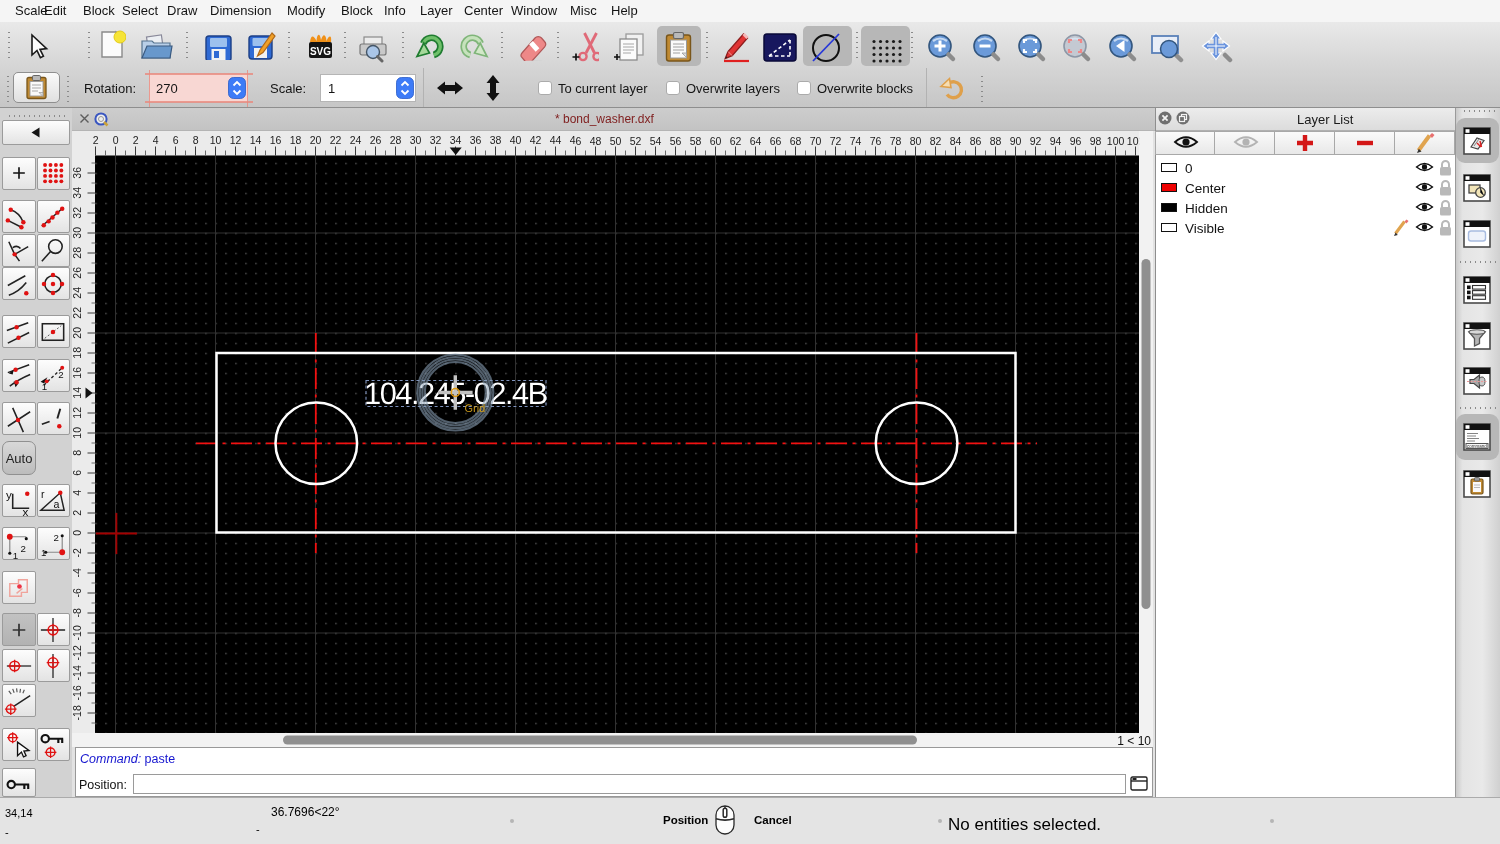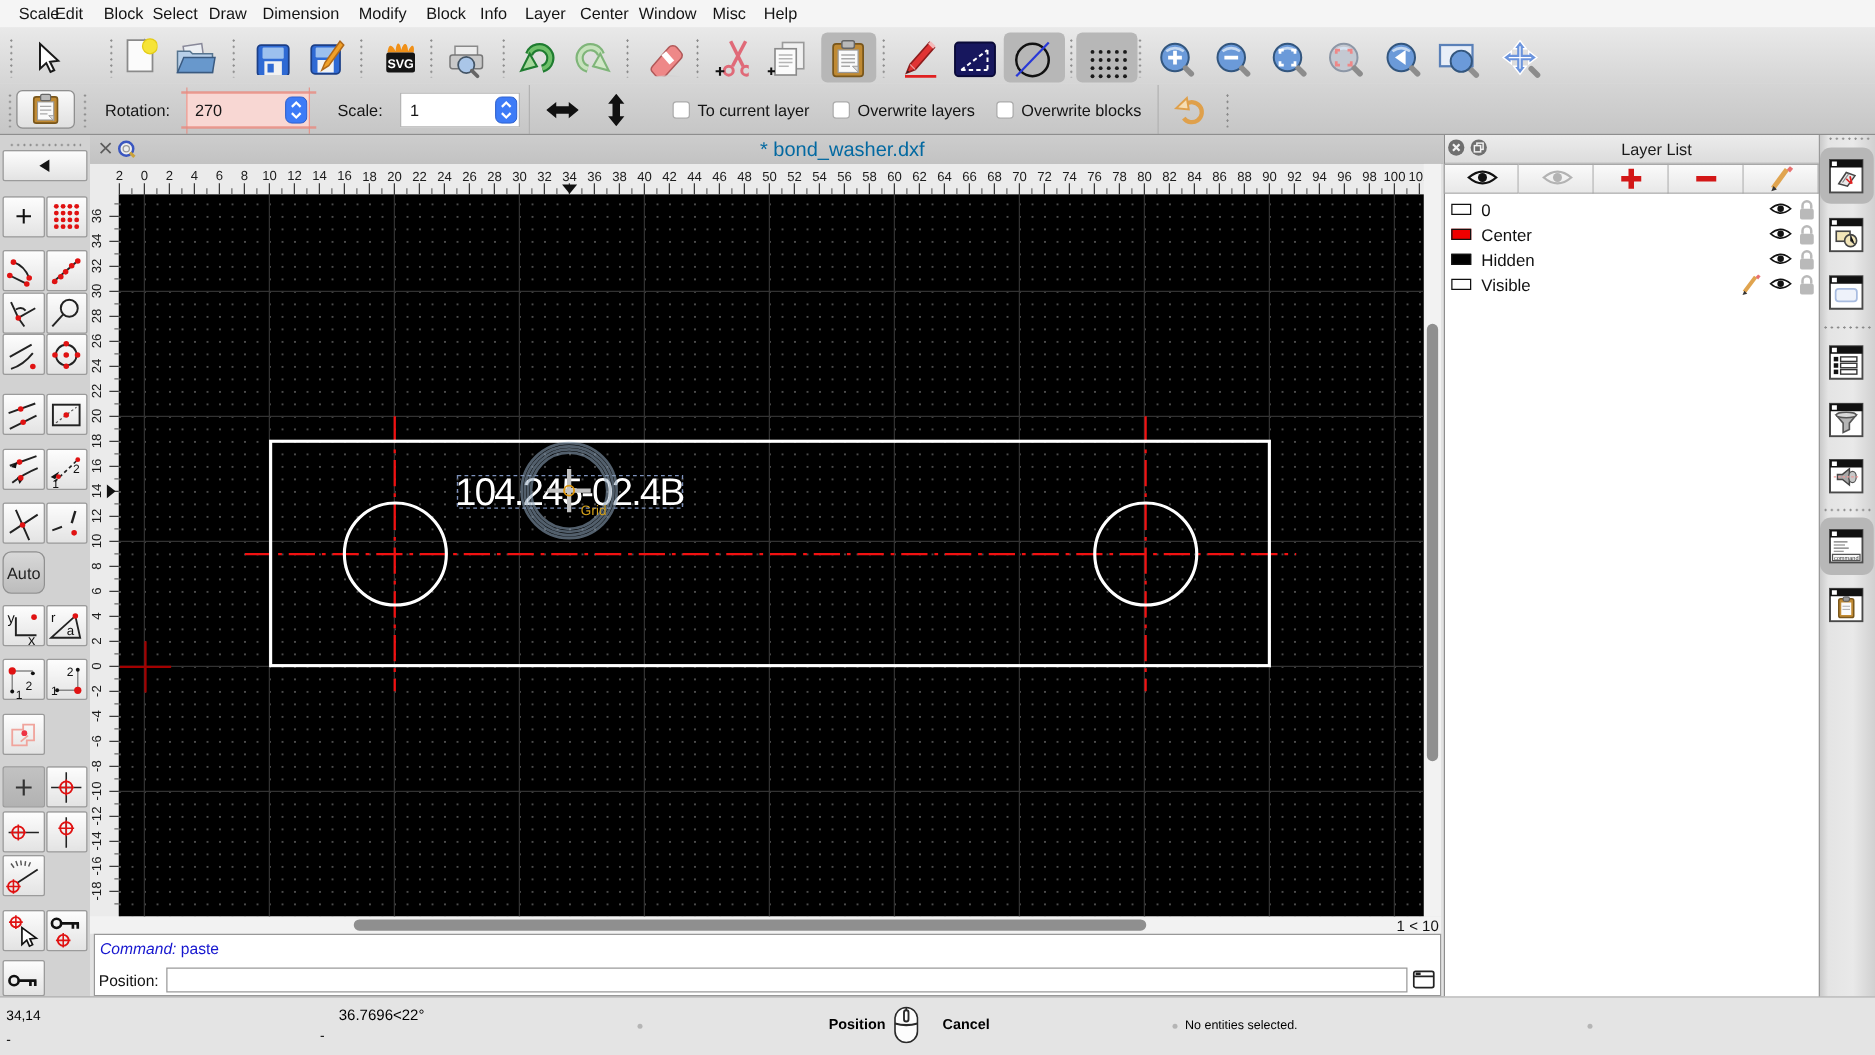--- a/index.html
+++ b/index.html
@@ -477,21 +477,21 @@
   </svg>
 <div id="tabbar" class="abs"></div>
 <svg style="position:absolute;left:79px;top:113px;" width="11" height="11" viewBox="0 0 11 11">
     <path d="M1.5 1.5 L9.5 9.5 M9.5 1.5 L1.5 9.5" stroke="#5d5d5d" stroke-width="1.4"></path>
   </svg>
 <svg style="position:absolute;left:94px;top:112px;" width="15" height="15" viewBox="0 0 15 15">
     <circle cx="7" cy="7" r="5.6" fill="#eee" stroke="#3a56c0" stroke-width="2"></circle>
     <path d="M10 10 l3.5 3.5" stroke="#caa23a" stroke-width="2.5"></path>
     <circle cx="7" cy="7" r="2.5" fill="none" stroke="#999" stroke-width="1"></circle>
   </svg>
-<div class="lbl" style="left:608px;top:112px;font-size:16px;color:#0369a1">* bond_washer.dxf</div>
+<div class="lbl" style="left:555px;top:112px;font-size:12px;color:#7f1d1d">* bond_washer.dxf</div>
 <svg style="position:absolute;left:72px;top:131px;" width="1081" height="616" viewBox="0 0 1081 616">
     <rect x="0" y="0" width="1081" height="24.5" fill="#ebebeb"></rect>
     <rect x="0" y="0" width="23" height="616" fill="#ebebeb"></rect>
     <rect x="1067" y="0" width="14" height="602" fill="#f2f2f2"></rect>
     <rect x="0" y="602" width="1081" height="14" fill="#f2f2f2"></rect>
     <rect x="23" y="24.5" width="1044" height="577.5" fill="#000"></rect>
     <defs>
       <pattern id="gd" width="10" height="10" patternUnits="userSpaceOnUse" x="3.25" y="1.75">
         <rect x="0.15" y="0.15" width="1.2" height="1.2" fill="#7a7a7a"></rect>
       </pattern>
@@ -631,21 +631,21 @@
     <path d="M1 5 H17" stroke="#222" stroke-width="1.4"></path>
     <rect x="2.5" y="2" width="4" height="2" fill="#222"></rect>
   </svg>
 <div id="statusbar" class="abs"></div>
 <div class="abs" style="left:5px;top:807px;font-size:11px">34,14</div>
 <div class="abs" style="left:5px;top:826px;font-size:11px">-</div>
 <div class="abs" style="left:271px;top:805px;font-size:12px">36.7696&lt;22°</div>
 <div class="abs" style="left:256px;top:823px;font-size:11px">-</div>
 <div class="abs" style="left:663px;top:814px;font-size:11.5px;font-weight:bold">Position</div>
 <div class="abs" style="left:754px;top:814px;font-size:11.5px;font-weight:bold">Cancel</div>
-<div class="abs" style="left:948px;top:815px;font-size:10px">No entities selected.</div>
+<div class="abs" style="left:948px;top:815px;font-size:17px">No entities selected.</div>
 <svg style="position:absolute;left:715px;top:805px;" width="20" height="30" viewBox="0 0 20 30">
     <rect x="1" y="1" width="18" height="28" rx="9" fill="#fdfdfd" stroke="#2a2a2a" stroke-width="1.3"></rect>
     <path d="M1 13.8 Q10 16.4 19 13.8" stroke="#2a2a2a" stroke-width="1.6" fill="none"></path>
     <path d="M10 1 V3.2" stroke="#2a2a2a" stroke-width="1.4"></path>
     <rect x="8.2" y="3.2" width="3.6" height="9" rx="1.8" fill="#fdfdfd" stroke="#2a2a2a" stroke-width="1.5"></rect>
   </svg>
 <div class="abs" style="left:510px;top:819px;width:4px;height:4px;border-radius:2px;background:#b5b5b5"></div>
 <div class="abs" style="left:938px;top:819px;width:4px;height:4px;border-radius:2px;background:#b5b5b5"></div>
 <div class="abs" style="left:1270px;top:819px;width:4px;height:4px;border-radius:2px;background:#b5b5b5"></div>
 <div id="layerpanel" class="abs"></div>

